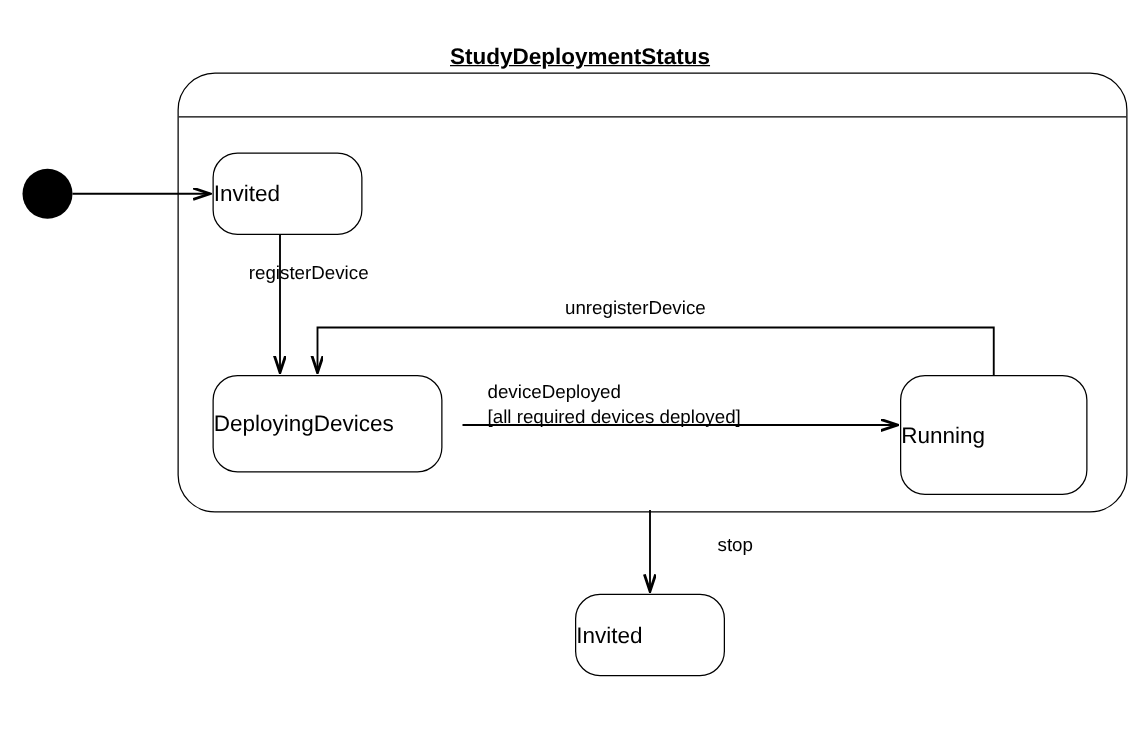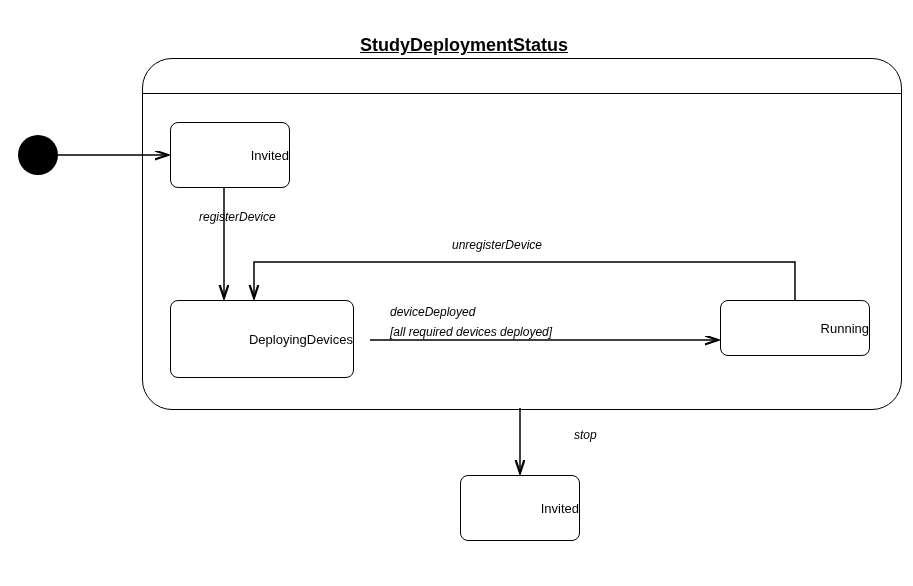--- a/index.html
+++ b/index.html
@@ -38,41 +38,40 @@
   }
   .active-divider {
     position: absolute;
     left: 0;
     right: 0;
     border-top: 1.5px solid #000;
   }
   .state {
     position: absolute;
     border: 1.5px solid #000;
-    border-radius: 8px;
+    border-radius: 20px;
     background: #fff;
     display: flex;
     align-items: center;
-    justify-content: flex-end;
-    font-size: 13px;
+    justify-content: flex-start;
+    font-size: 18px;
     text-align: center;
     box-sizing: border-box;
   }
   .initial-state {
     position: absolute;
     width: 40px;
     height: 40px;
     background: #000;
     border-radius: 50%;
   }
   .label {
     position: absolute;
-    font-size: 12px;
+    font-size: 15px;
     white-space: nowrap;
-    font-style: italic;
   }
   svg.arrows {
     position: absolute;
     left: 0;
     top: 0;
     width: 913px;
     height: 586px;
     pointer-events: none;
   }
 </style>
@@ -90,21 +89,21 @@
   <div class="initial-state" style="left:18px; top:135px;"></div>
 
   <div class="state" style="left:170px; top:122px; width:120px; height:66px;">
     <span>Invited</span>
   </div>
 
   <div class="state" style="left:170px; top:300px; width:184px; height:78px;">
     <span>DeployingDevices</span>
   </div>
 
-  <div class="state" style="left:720px; top:300px; width:150px; height:56px;">
+  <div class="state" style="left:720px; top:300px; width:150px; height:96px;">
     <span>Running</span>
   </div>
 
   <div class="state" style="left:460px; top:475px; width:120px; height:66px;">
     <span>Invited</span>
   </div>
 
   <div class="label" style="left:199px; top:210px;">registerDevice</div>
 
   <div class="label" style="left:452px; top:238px;">unregisterDevice</div>

